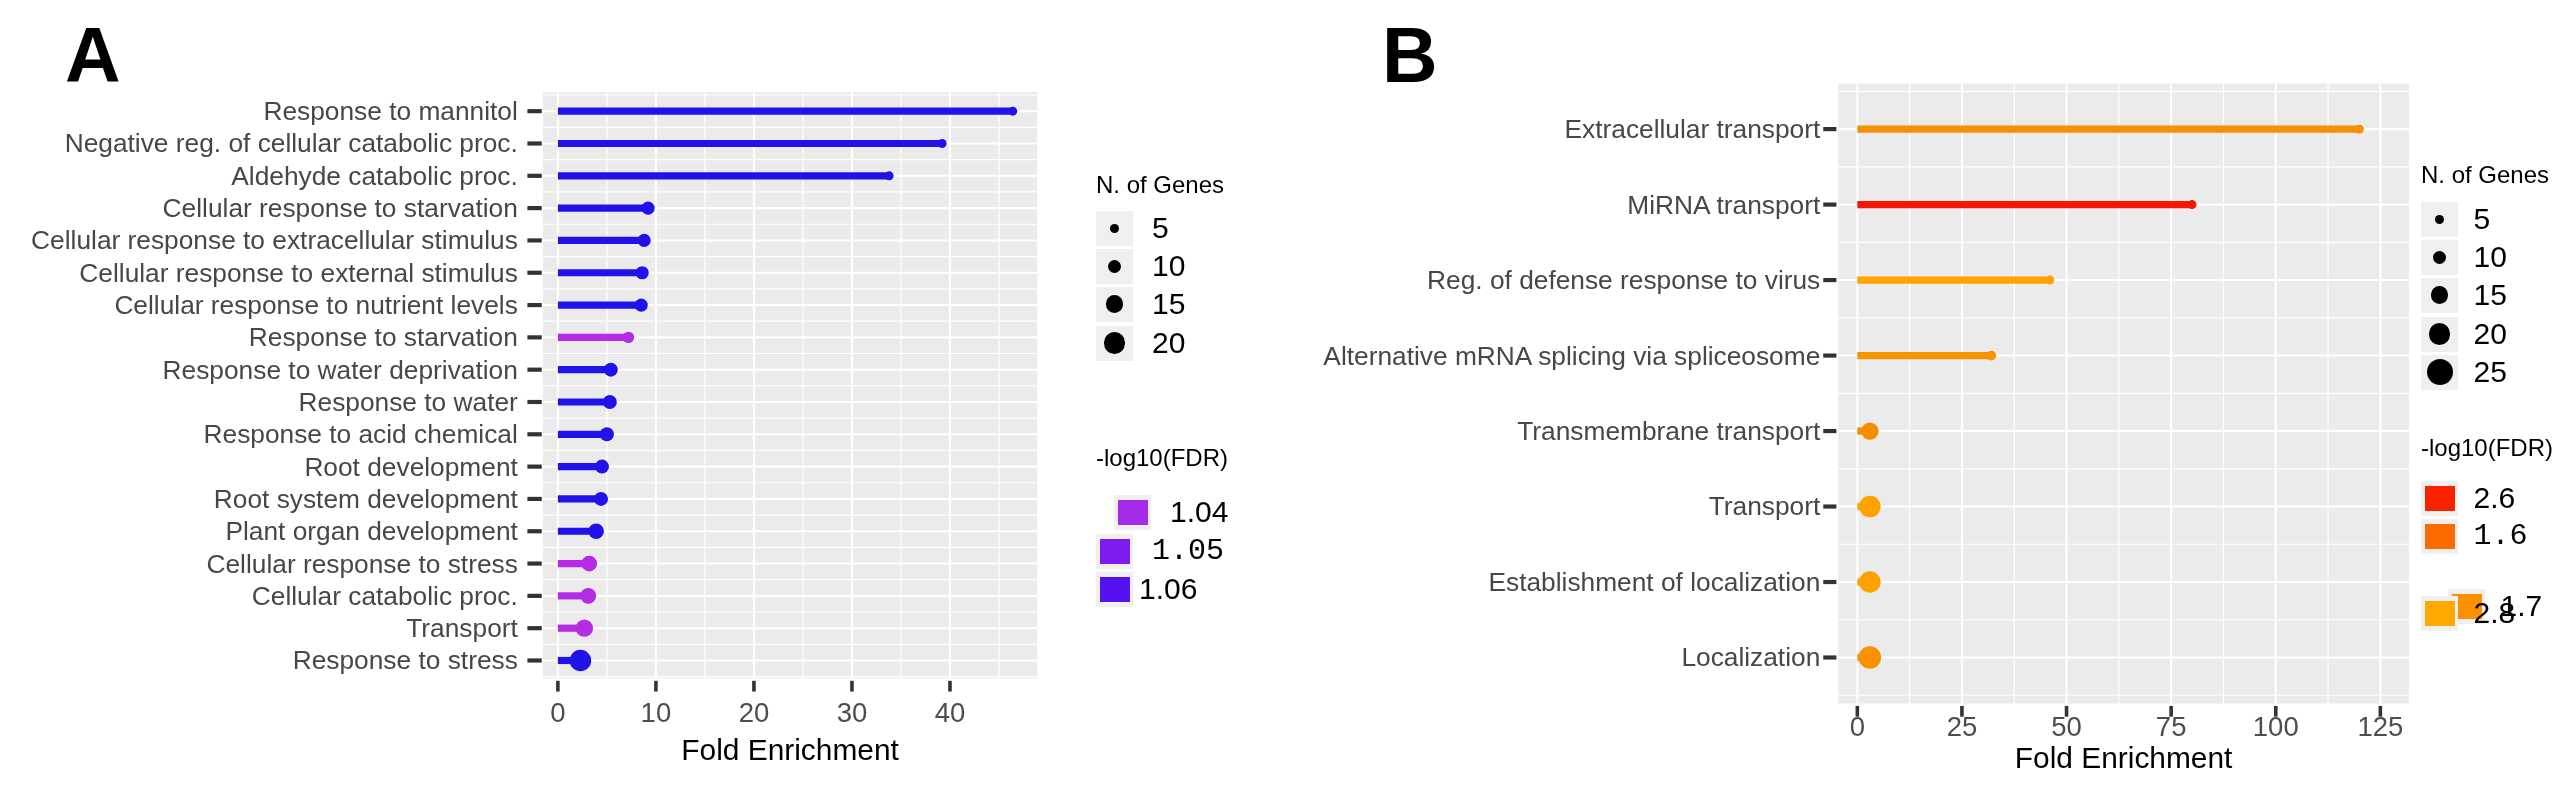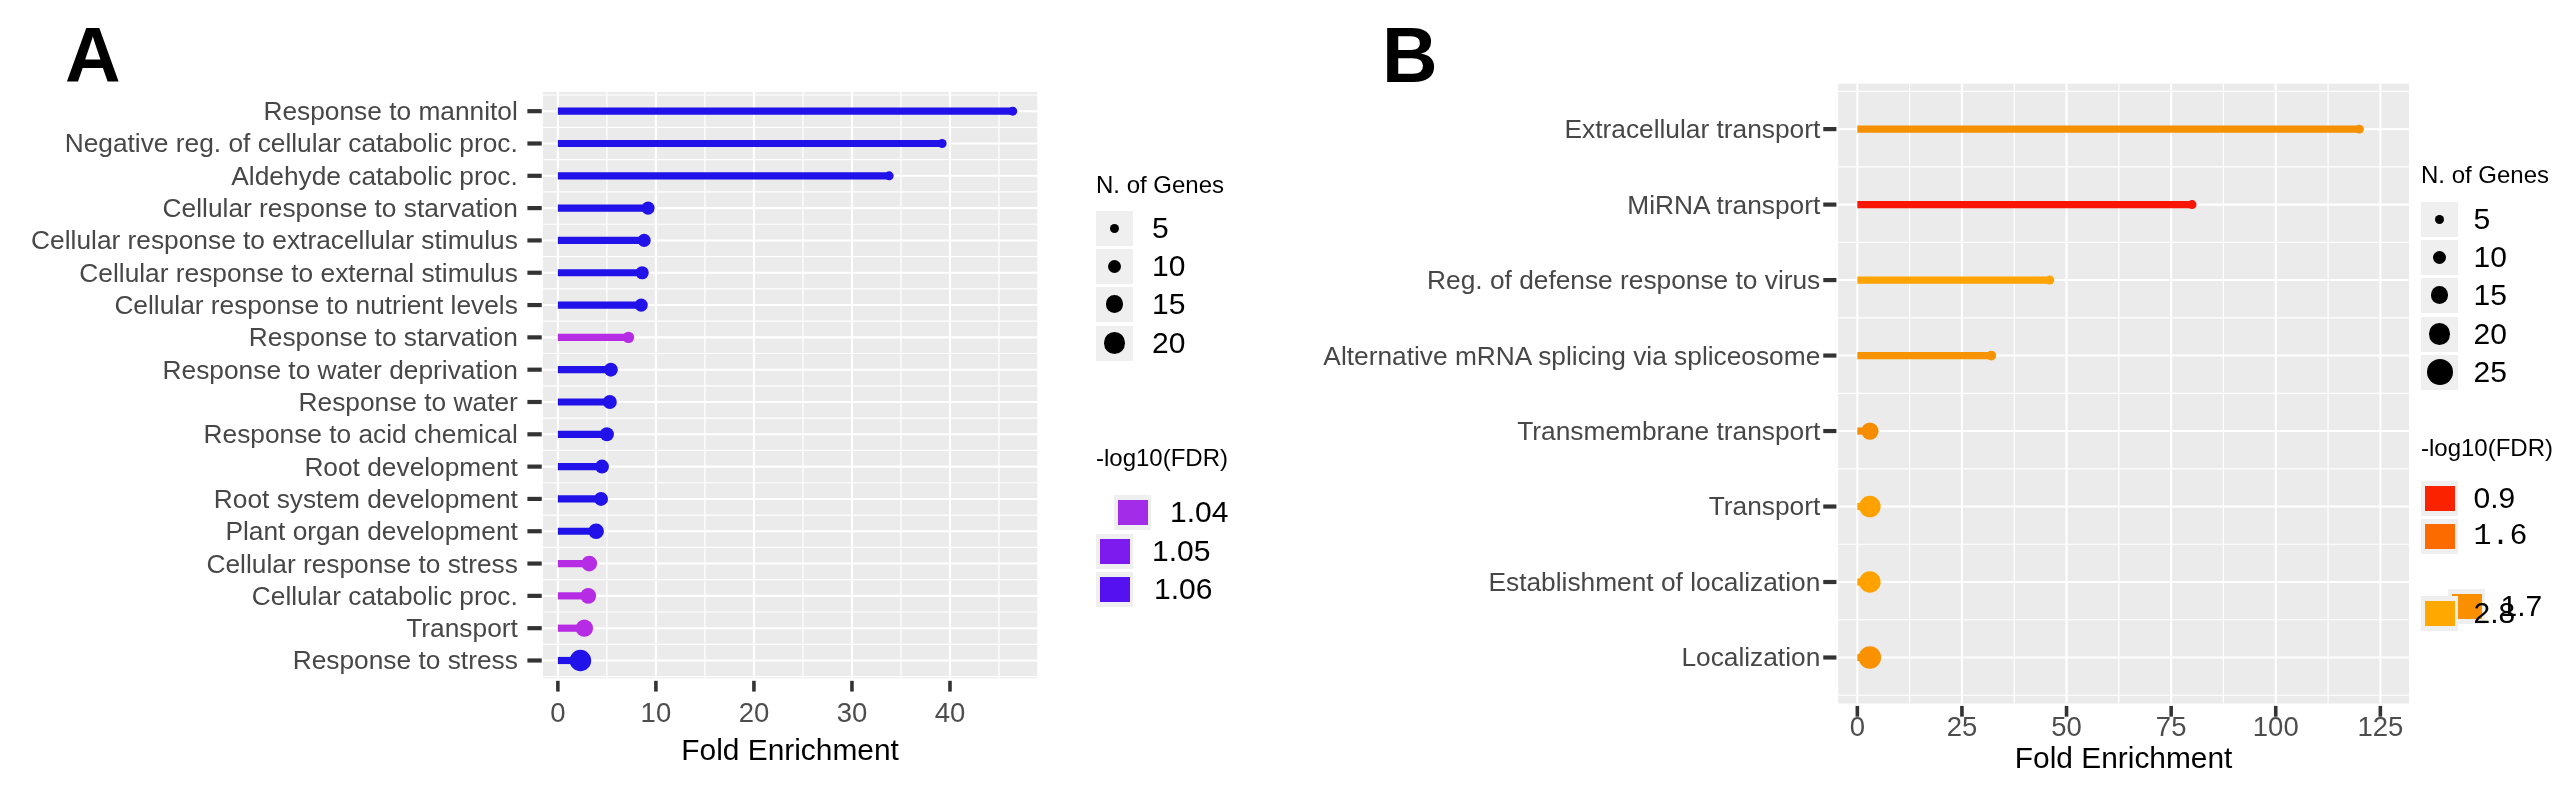--- a/index.html
+++ b/index.html
@@ -260,31 +260,31 @@
         </div>
         <span class="legend-label" style="margin-left: 19px;">20</span>
       </div>
       <div class="legend-title" style="left: 1096px; top: 446px;">-log10(FDR)</div>
       <div class="legend-entry" style="left: 1096px; top: 494px; padding-left: 18px;">
         <div class="key-box">
           <div class="key-swatch" style="background: rgb(163, 44, 232);"></div>
         </div>
         <span class="legend-label" style="margin-left: 19px;">1.04</span>
       </div>
-      <div class="legend-entry" style="left: 1096px; top: 533px;">
+      <div class="legend-entry" style="left: 1096px; top: 533px; font-family: Liberation Mono, monospace;">
         <div class="key-box">
           <div class="key-swatch" style="background: rgb(125, 27, 238);"></div>
         </div>
         <span class="legend-label" style="margin-left: 19px;">1.05</span>
       </div>
       <div class="legend-entry" style="left: 1096px; top: 571px;">
         <div class="key-box">
           <div class="key-swatch" style="background: rgb(85, 17, 240);"></div>
         </div>
-        <span class="legend-label" style="margin-left: 21px;">1.06</span>
+        <span class="legend-label" style="margin-left: 6px;">1.06</span>
       </div>
     </div>
   <div class="legend" id="legend-1">
       <div class="legend-title" style="left: 2421px; top: 163px;">N. of Genes</div>
       <div class="legend-entry" style="left: 2421px; top: 201px;">
         <div class="key-box">
           <div class="key-dot" style="width: 9px; height: 9px;"></div>
         </div>
         <span class="legend-label" style="margin-left: 15.5px;">5</span>
       </div>
@@ -310,21 +310,21 @@
         <div class="key-box">
           <div class="key-dot" style="width: 26px; height: 26px;"></div>
         </div>
         <span class="legend-label" style="margin-left: 15.5px;">25</span>
       </div>
       <div class="legend-title" style="left: 2421px; top: 436px;">-log10(FDR)</div>
       <div class="legend-entry" style="left: 2421px; top: 480px;">
         <div class="key-box">
           <div class="key-swatch" style="background: rgb(251, 34, 0);"></div>
         </div>
-        <span class="legend-label" style="margin-left: 15.5px;">0.9</span>
+        <span class="legend-label" style="margin-left: 15.5px;">2.6</span>
       </div>
       <div class="legend-entry" style="left: 2421px; top: 518px;">
         <div class="key-box">
           <div class="key-swatch" style="background: rgb(251, 107, 0);"></div>
         </div>
         <span class="legend-label" style="margin-left: 15.5px; font-family: Liberation Mono, monospace;">1.6</span>
       </div>
       <div class="legend-entry" style="left: 2421px; top: 588px; padding-left: 27px;">
         <div class="key-box">
           <div class="key-swatch" style="background: rgb(250, 144, 0);"></div>

